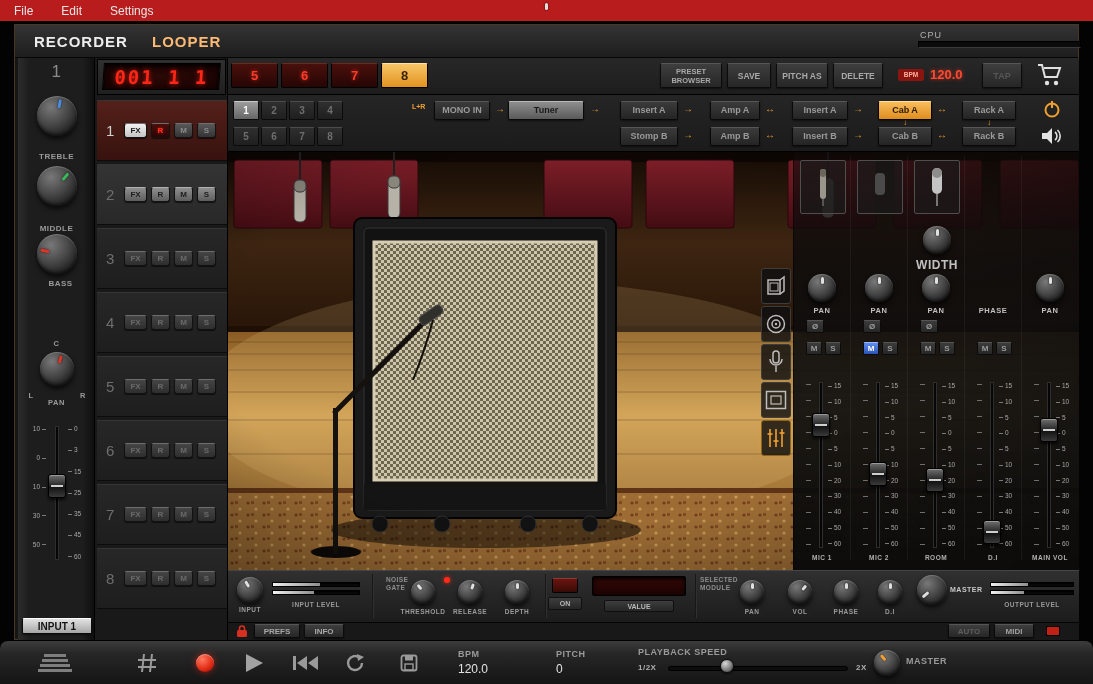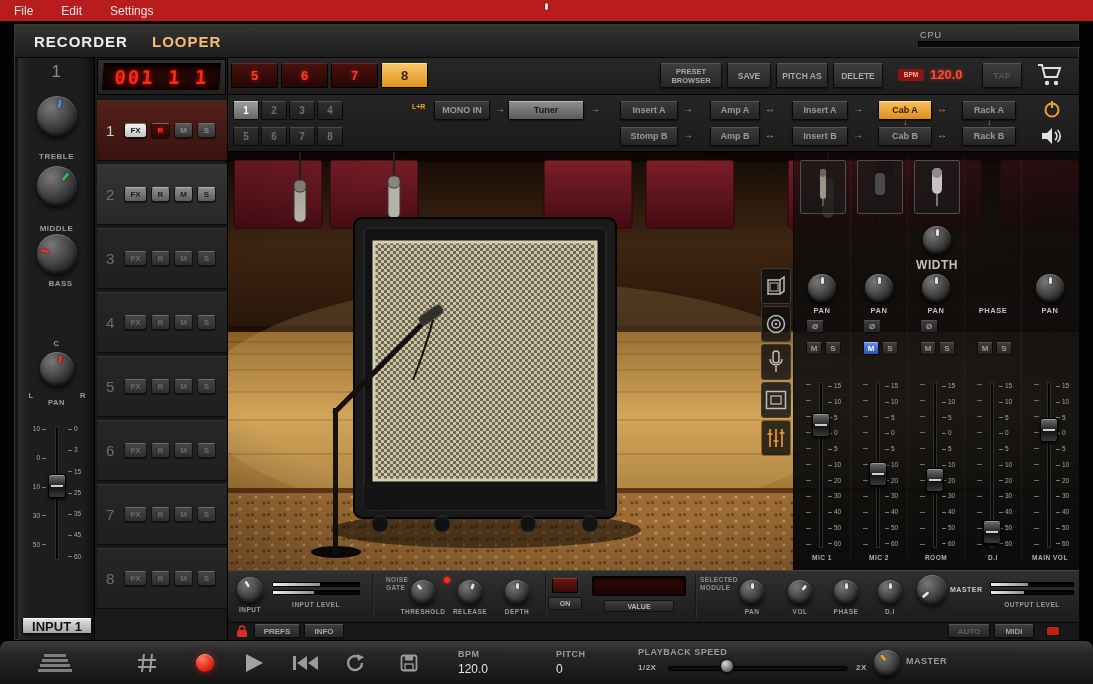--- a/index.html
+++ b/index.html
@@ -184,21 +184,21 @@
         <span>0</span>
         <span>3</span>
         <span>15</span>
         <span>25</span>
         <span>35</span>
         <span>45</span>
         <span>60</span>
       </div>
     <div class="fhandle" style="left:18px;top:50px;"></div>
   </div>
-  <div class="btn" style="left:22px;top:618px;width:70px;height:16px;background:linear-gradient(#e2e2e2,#a6a6a6);color:#141414;font-size:13px;border-top-color:#fff;">INPUT 1</div>
+  <div class="btn" style="left:22px;top:618px;width:70px;height:16px;background:linear-gradient(#e2e2e2,#a6a6a6);color:#141414;font-size:10px;border-top-color:#fff;">INPUT 1</div>
 
   <div class="tpanel"></div>
   <div class="counter-out"></div>
   <div class="counter">001 1 1</div>
 
   <div class="track t1" style="top:100px;">
     <span class="tnum">1</span>
     <span class="tkbtn fx">FX</span>
     <span class="tkbtn r">R</span>
     <span class="tkbtn">M</span>

